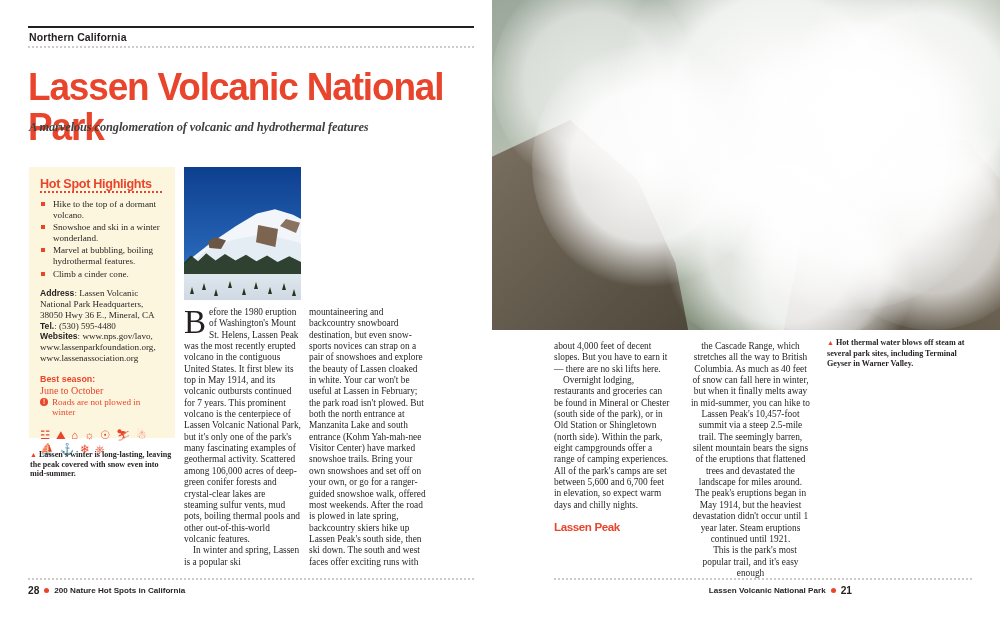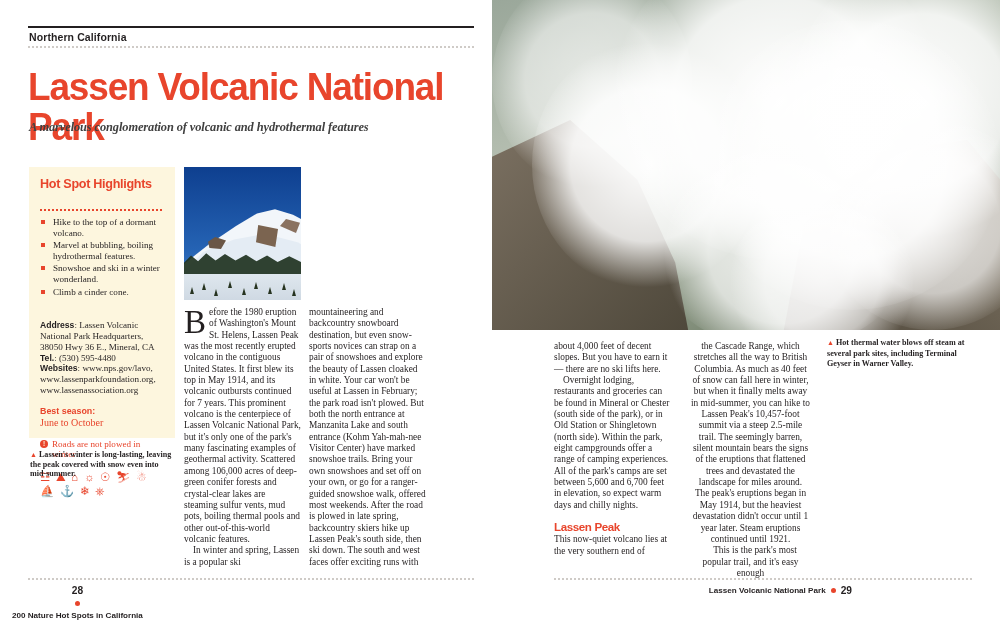--- a/index.html
+++ b/index.html
@@ -41,50 +41,50 @@
   }
 
   
   .hotbox {
     position: absolute; left: 29px; top: 167px; width: 146px; height: 271px;
     background: #fdf6de; padding: 10px 11px 0 11px;
   }
   .hotbox-title {
     font-family: "Liberation Sans", sans-serif;
     font-weight: bold; font-size: 12.6px; color: #e8452c;
-    letter-spacing: -0.3px; margin-bottom: 18px;
+    letter-spacing: -0.3px; margin-bottom: 0;
   }
   .hotbox-rule {
     height: 2px; width: 100%; margin-bottom: 6px;
     background-image: repeating-linear-gradient(to right, #e8452c 0 2px, transparent 2px 4px);
   }
   .hl-list { list-style: none; }
   .hl-item {
     position: relative; padding-left: 13px; margin-bottom: 2px;
     font-family: "Liberation Serif", serif;
     font-size: 9.1px; line-height: 10.6px; color: #231f20;
   }
   .hl-item .sq {
     position: absolute; left: 1px; top: 3px;
     width: 4px; height: 4px; background: #e8452c;
   }
   .hb-block {
     font-family: "Liberation Serif", serif;
     font-size: 9.1px; line-height: 10.8px; color: #231f20;
-    margin-top: 23px;
+    margin-top: 9px;
   }
   .hb-block b { font-family: "Liberation Sans", sans-serif; font-size: 8.6px; }
   .hb-season {
     font-family: "Liberation Sans", sans-serif;
     font-weight: bold; font-size: 8.9px; color: #e8452c;
     margin-top: 10px; line-height: 11.4px;
   }
   .hb-season .sub { font-family: Liberation Serif, serif; font-weight: normal; font-size: 10px; }
   .hb-warn {
-    position: relative; margin-top: 10px; padding-left: 12px;
+    position: relative; padding-left: 12px;
     font-family: "Liberation Serif", serif;
     font-size: 9.1px; line-height: 10.6px; color: #e8452c;
   }
   .hb-warn .bang {
     position: absolute; left: 0; top: 1px;
     width: 8px; height: 8px; border-radius: 50%;
     background: #e8452c; color: #fdf6de;
     font-family: "Liberation Sans", sans-serif; font-weight: bold;
     font-size: 6.4px; line-height: 8px; text-align: center;
   }
@@ -204,21 +204,21 @@
     background-image: repeating-linear-gradient(to right, #cfcbc7 0 2px, transparent 2px 4px);
   }
   .fr-left  { left: 28px;  top: 578px; width: 446px; }
   .fr-right { left: 554px; top: 578px; width: 418px; }
   .folio {
     position: absolute; top: 585px;
     font-family: "Liberation Sans", sans-serif;
     font-size: 8.1px; font-weight: bold; color: #231f20;
     display: flex; align-items: center; gap: 5px;
   }
-  .folio-left  { left: 12px; flex-direction: column; }
+  .folio-left  { left: 28px; }
   .folio-right { right: 28px; }
   .folio .num { font-size: 10.2px; }
   .folio .dot { width: 5px; height: 5px; border-radius: 50%; background: #e8452c; display:inline-block; }
 
   
   .gutter { position: absolute; left: 499px; top: 0; width: 1px; height: 633px; background: #ffffff; }
 </style>
 </head>
 <body>
 
@@ -239,25 +239,25 @@
       <div class="hotbox-title">Hot Spot Highlights</div>
       <div class="hotbox-rule"></div>
 
       <ul class="hl-list">
         <li class="hl-item">
           <span class="sq"></span>
           <span>Hike to the top of a dormant volcano.</span>
         </li>
         <li class="hl-item">
           <span class="sq"></span>
-          <span>Marvel at bubbling, boiling hydrothermal features.</span>
+          <span>Snowshoe and ski in a winter wonderland.</span>
         </li>
         <li class="hl-item">
           <span class="sq"></span>
-          <span>Snowshoe and ski in a winter wonderland.</span>
+          <span>Marvel at bubbling, boiling hydrothermal features.</span>
         </li>
         <li class="hl-item">
           <span class="sq"></span>
           <span>Climb a cinder cone.</span>
         </li>
       </ul>
 
       <div class="hb-block">
         <b>Address</b><span>: Lassen Volcanic National Park Headquarters, 38050 Hwy 36 E., Mineral, CA</span><br>
         <b>Tel.</b><span>: (530) 595-4480</span><br>
@@ -343,29 +343,28 @@
 
     <div class="cap-right">
       <span class="arrow">▲</span>
       <span>Hot thermal water blows off steam at several park sites, including Terminal Geyser in Warner Valley.</span>
     </div>
 
     <div class="col c3">
       <p>about 4,000 feet of decent slopes. But you have to earn it — there are no ski lifts here.</p>
       <p>Overnight lodging, restaurants and groceries can be found in Mineral or Chester (south side of the park), or in Old Station or Shingletown (north side). Within the park, eight campgrounds offer a range of camping experiences. All of the park's camps are set between 5,600 and 6,700 feet in elevation, so expect warm days and chilly nights.</p>
       <div class="subhead">Lassen Peak</div>
-      <p style="text-indent:0">This now-quiet volcano lies at the very southern end of</p>
     </div>
 
     <div class="col c4">
       <p>the Cascade Range, which stretches all the way to British Columbia. As much as 40 feet of snow can fall here in winter, but when it finally melts away in mid-summer, you can hike to Lassen Peak's 10,457-foot summit via a steep 2.5-mile trail. The seemingly barren, silent mountain bears the signs of the eruptions that flattened trees and devastated the landscape for miles around. The peak's eruptions began in May 1914, but the heaviest devastation didn't occur until 1 year later. Steam eruptions continued until 1921.</p>
       <p>This is the park's most popular trail, and it's easy enough</p>
     </div>
 
     <div class="footer-rule fr-right"></div>
     <div class="folio folio-right">
       <span>Lassen Volcanic National Park</span>
       <span class="dot"></span>
-      <span class="num">29</span>
+      <span class="num">21</span>
     </div>
   </div>
 
 </div>
 
 </body></html>

